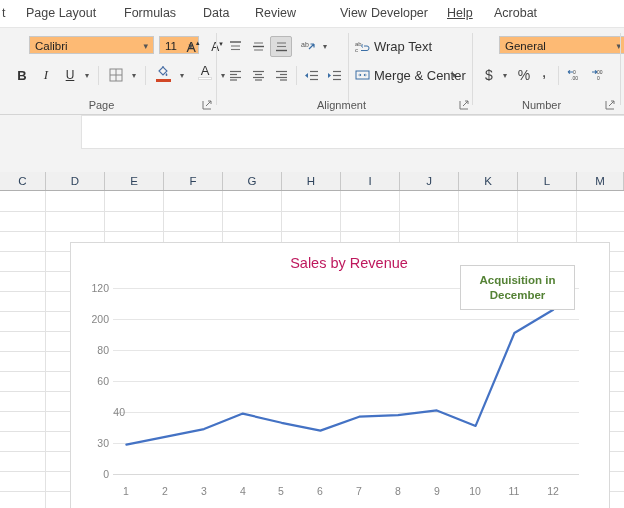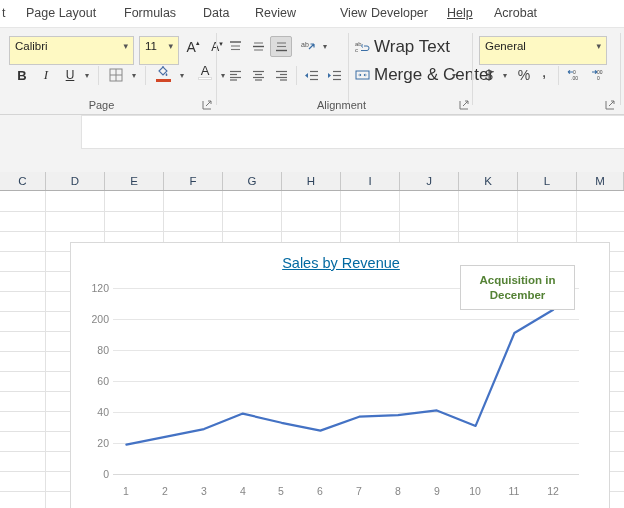--- a/index.html
+++ b/index.html
@@ -37,34 +37,34 @@
     position: absolute; bottom: 2px; font-size: 11px; color: #555;
     text-align: center; line-height: 13px;
   }
   .dlg-launcher {
     position: absolute; bottom: 3px; width: 11px; height: 11px; cursor: pointer;
   }
   .dlg-launcher svg { display: block; }
 
   
   .combo {
-    position: absolute; background: #fef9c3; border: 1px solid #c8c8c8;
-    height: 29px; font-size: 11.5px; color: #222; line-height: 19px;
+    position: absolute; background: #fdba74; border: 1px solid #c8c8c8;
+    height: 18px; font-size: 11.5px; color: #222; line-height: 19px; margin-left: 20px;
   }
   .combo .cv { position: absolute; left: 5px; top: 0; white-space: nowrap; }
   .combo .carv { position: absolute; right: 5px; top: 0; font-size: 9px; color: #555; }
 
   
   .rbtn {
     position: absolute; display: flex; align-items: center; justify-content: center;
     color: #333; cursor: pointer; border: 1px solid transparent; border-radius: 2px;
     background: transparent;
   }
   .rbtn.sel { background: #dcdcdc; border-color: #b8b8b8; }
-  .rbtn .lbl { font-size: 17px; color: #333; white-space: nowrap; }
+  .rbtn .lbl { font-size: 13px; color: #333; white-space: nowrap; }
   .caret { font-size: 8px; color: #555; }
 
   
   .fbar-row {
     position: absolute; left: 0; top: 115px; width: 624px; height: 57px;
     background: #f3f3f3;
   }
   .namebox-strip {
     position: absolute; left: 0; top: 0; width: 12px; height: 36px; background: #f3f3f3;
   }
@@ -101,22 +101,22 @@
   .grow { position: absolute; left: 0; width: 624px; height: 1px; background: #e2e2e2; }
   .gcol { position: absolute; top: 0; width: 1px; height: 317px; background: #e2e2e2; }
 
   
   .chart-frame {
     position: absolute; left: 70px; top: 242px; width: 540px; height: 266px;
     background: #ffffff; border: 1px solid #d9d9d9;
     border-bottom: none; border-right: 1px solid #d9d9d9;
   }
   .chart-title {
-    position: absolute; left: 0; top: 12px; width: 540px;
-    text-align: center; font-size: 14.5px; color: #0369a1; font-weight: 400; text-decoration: underline;
+    position: absolute; left: 8px; top: 12px; width: 540px;
+    text-align: center; font-size: 14.5px; color: #be185d; font-weight: 400;
   }
   .plot { position: absolute; left: 0; top: 0; width: 540px; height: 266px; }
   .ytick {
     position: absolute; width: 34px; text-align: right;
     font-size: 10.5px; color: #868686; line-height: 11px;
   }
   .xtick {
     position: absolute; width: 34px; text-align: center;
     font-size: 10.5px; color: #868686; line-height: 11px;
   }
@@ -351,20 +351,21 @@
       </svg>
     </div>
     <div class="rbtn" style="left:588px; top:36px; width:22px; height:22px;">
       <svg width="18" height="14" viewBox="0 0 18 14">
         <path d="M2 4 L7 4 M7 4 L5 2.3 M7 4 L5 5.7" fill="none" stroke="#3a6ea5" stroke-width="1.1"></path>
         <text x="7" y="5.5" font-size="5" fill="#444" font-family="Liberation Sans">00</text>
         <text x="7" y="12" font-size="5" fill="#444" font-family="Liberation Sans">0</text>
       </svg>
     </div>
 
+    <div class="grp-label" style="left:479px; width:125px;">Number</div>
     <div class="dlg-launcher" style="left:605px;">
       <svg width="11" height="11" viewBox="0 0 11 11">
         <path d="M1 1 L1 9 L9 9" fill="none" stroke="#777" stroke-width="1"></path>
         <path d="M4 6 L9 1 M9 1 L6 1 M9 1 L9 4" fill="none" stroke="#777" stroke-width="1"></path>
       </svg>
     </div>
     <div class="grp-divider" style="left:620px;"></div>
   </div>
 
   <div class="fbar-row">
@@ -426,22 +427,22 @@
       <div class="gridline" style="left:42px; top:107px; width:466px;"></div>
       <div class="gridline" style="left:42px; top:138px; width:466px;"></div>
       <div class="gridline" style="left:42px; top:169px; width:466px;"></div>
       <div class="gridline" style="left:42px; top:200px; width:466px;"></div>
       <div class="axisline" style="left:42px; top:231px; width:466px;"></div>
 
       <div class="ytick" style="left:4px; top:40px;">120</div>
       <div class="ytick" style="left:4px; top:71px;">200</div>
       <div class="ytick" style="left:4px; top:102px;">80</div>
       <div class="ytick" style="left:4px; top:133px;">60</div>
-      <div class="ytick" style="left:4px; top:164px;">40</div>
-      <div class="ytick" style="left:4px; top:195px;">20</div>
+      <div class="ytick" style="left:20px; top:164px;">40</div>
+      <div class="ytick" style="left:4px; top:195px;">30</div>
       <div class="ytick" style="left:4px; top:226px;">0</div>
 
       <div class="xtick" style="left:38px;  top:243px;">1</div>
       <div class="xtick" style="left:77px;  top:243px;">2</div>
       <div class="xtick" style="left:116px; top:243px;">3</div>
       <div class="xtick" style="left:155px; top:243px;">4</div>
       <div class="xtick" style="left:193px; top:243px;">5</div>
       <div class="xtick" style="left:232px; top:243px;">6</div>
       <div class="xtick" style="left:271px; top:243px;">7</div>
       <div class="xtick" style="left:310px; top:243px;">8</div>

